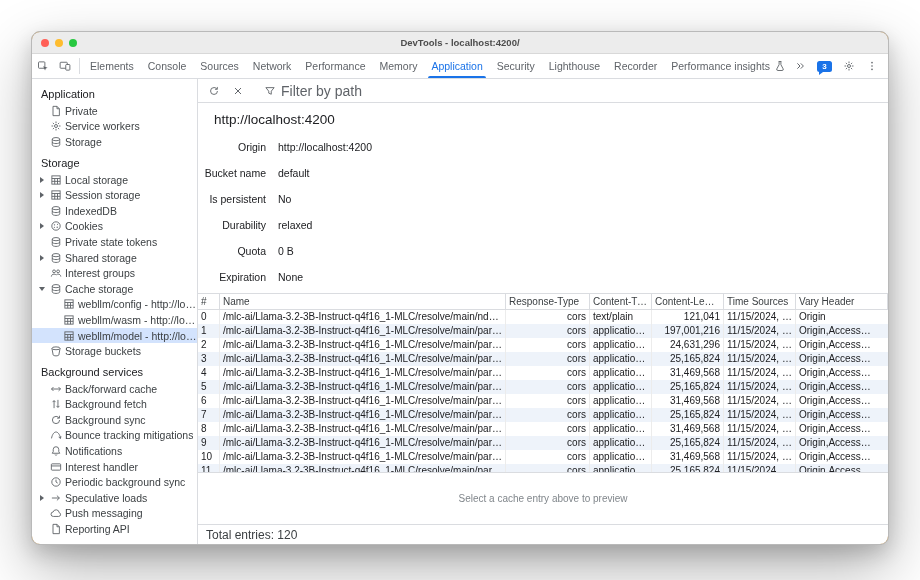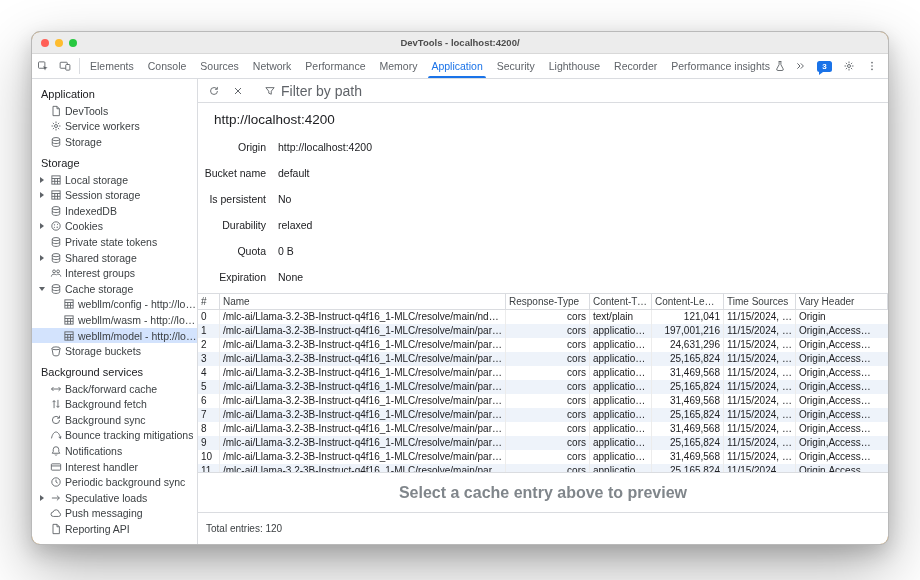--- a/index.html
+++ b/index.html
@@ -58,22 +58,22 @@
   .grid{flex:none;border-top:1px solid #dadce0;font-size:10px}
   .grid-row{display:grid;grid-template-columns:22px minmax(0,1fr) 84px 62px 72px 72px 92px;align-items:center}
   .cell{padding:0 3px;white-space:nowrap;overflow:hidden;text-overflow:ellipsis;border-right:1px solid #ececec;height:14px;line-height:14px;color:#202124}
   .cell:last-child{border-right:none}
   .cell.right{text-align:right}
   .grid-head .cell{height:16px;line-height:16px;color:#3c4043;border-bottom:1px solid #dadce0;border-right:1px solid #dadce0;background:#fff}
   .grid-body{height:162px;overflow:hidden}
   .grid-body .grid-row:nth-child(even){background:#eef3fa}
 
   .preview{flex:1;border-top:1px solid #dadce0;display:flex;align-items:center;justify-content:center;
-    font-size:16px;font-weight:bold;color:#80868b;min-height:0}
-  .footer{height:32px;border-top:1px solid #dadce0;display:flex;align-items:center;padding:0 8px;font-size:10px;color:#3c4043;flex:none}
+    font-size:10px;font-weight:normal;color:#80868b;min-height:0}
+  .footer{height:20px;border-top:1px solid #dadce0;display:flex;align-items:center;padding:0 8px;font-size:12px;color:#3c4043;flex:none}
 </style>
 </head>
 <body>
 
 <div class="window">
 
   <div class="titlebar">
     <div class="lights">
       <span class="light red"></span>
       <span class="light yellow"></span>
@@ -175,21 +175,21 @@
     <aside class="sidebar" id="sidebar">
         <div class="section-title">Application</div>
         <div class="tree-item">
           <span class="expander"></span>
           <span class="icon">
             <svg viewBox="0 0 16 16">
               <path d="M4 1.8h5.3l3.2 3.2v9.2H4z" fill="none" stroke="currentColor" stroke-width="1.2"></path>
               <path d="M9.3 1.8V5h3.2" fill="none" stroke="currentColor" stroke-width="1.2"></path>
             </svg>
           </span>
-          <span class="tree-label">DevTools</span>
+          <span class="tree-label">Private</span>
         </div>
         <div class="tree-item">
           <span class="expander"></span>
           <span class="icon">
             <svg viewBox="0 0 16 16">
               <circle cx="8" cy="8" r="2" fill="none" stroke="currentColor" stroke-width="1.2"></circle>
               <path d="M8 2v2.2M8 11.8V14M2 8h2.2M11.8 8H14M3.8 3.8l1.5 1.5M10.7 10.7l1.5 1.5M12.2 3.8l-1.5 1.5M5.3 10.7l-1.5 1.5" stroke="currentColor" stroke-width="1.2"></path>
             </svg>
           </span>
           <span class="tree-label">Service workers</span>

